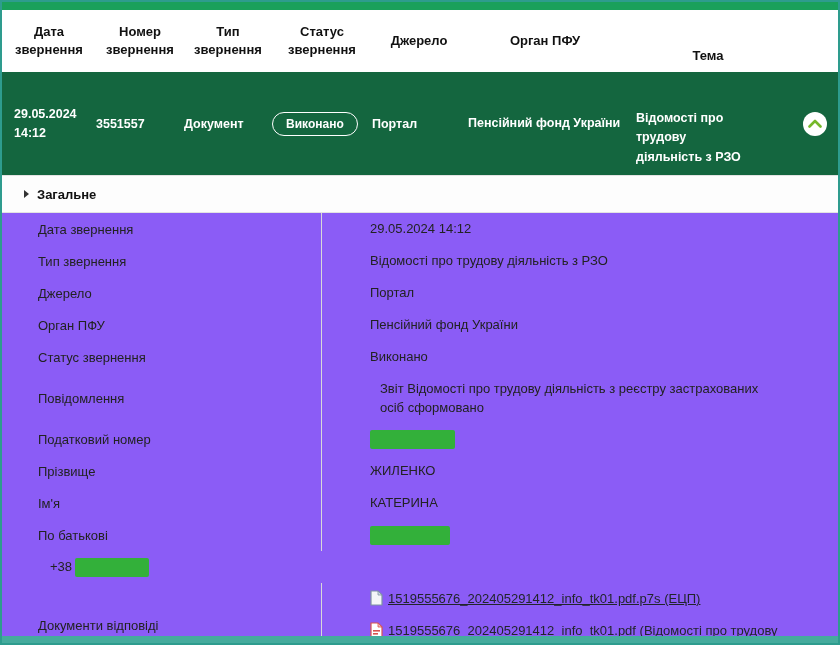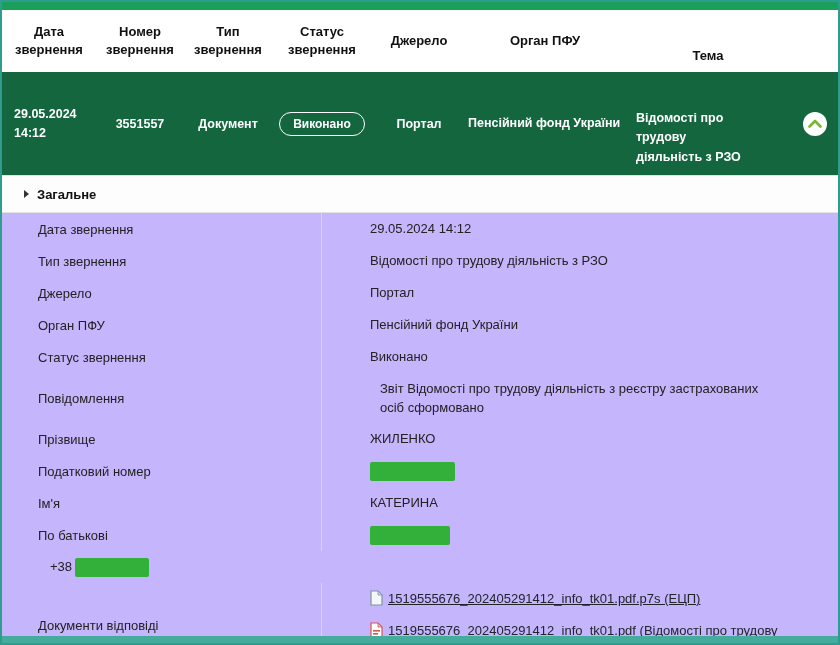--- a/index.html
+++ b/index.html
@@ -4,21 +4,21 @@
 <style>
   * { box-sizing: border-box; margin: 0; padding: 0; }
   body {
     font-family: "Liberation Sans", "DejaVu Sans", sans-serif;
     background: #ffffff;
   }
   .page {
     width: 840px;
     height: 645px;
     border: 2px solid #2e9c8e;
-    background: #c4b5fd;
+    background: #8b5cf6;
     position: relative;
     overflow: hidden;
   }
   .top-strip { height: 8px; background: #1aa05b; }
   .bottom-strip { position: absolute; bottom: 0; left: 0; width: 100%; height: 7px; background: #45ab9d; }
 
   
   .header-row { display: flex; align-items: center; height: 62px; background: #fff; }
   .data-row   { display: flex; align-items: center; min-height: 70px; background: #14663f; color: #fff; font-weight: 700; font-size: 12.5px; cursor: pointer; }
 
@@ -29,21 +29,21 @@
   .c5 { width: 94px; }
   .c6 { width: 158px; }
   .c7 { width: 168px; margin-top: 29px; }
   .c8 { width: 46px; }
 
   .hcell {
     font-weight: 700; font-size: 13px; color: #111;
     text-align: center; line-height: 1.35; padding: 0 4px;
   }
   .data-row .c1 { padding-left: 12px; text-align: left; line-height: 1.5; }
-  .data-row .c2, .data-row .c3, .data-row .c4, .data-row .c5 { text-align: center; }
+  .data-row .c2, .data-row .c3, .data-row .c4, .data-row .c5 { text-align: left; }
   .data-row .c6 { text-align: left; padding-left: 2px; line-height: 1.5; }
   .data-row .c7 { text-align: left; padding: 8px 44px 8px 12px; line-height: 1.55; }
   .data-row .c8 { display: flex; justify-content: center; }
 
   .badge {
     display: inline-block;
     border: 1px solid #ffffff;
     border-radius: 13px;
     padding: 4px 13px;
     font-size: 12px;
@@ -187,29 +187,29 @@
       <div class="dlabel">Статус звернення</div>
       <div class="dvalue">Виконано</div>
     </div>
 
     <div class="drow msg">
       <div class="dlabel">Повідомлення</div>
       <div class="dvalue">Звіт Відомості про трудову діяльність з реєстру застрахованих осіб сформовано</div>
     </div>
 
     <div class="drow">
-      <div class="dlabel">Прізвище</div>
-      <div class="dvalue">ЖИЛЕНКО</div>
-    </div>
-
-    <div class="drow">
       <div class="dlabel">Податковий номер</div>
       <div class="dvalue">
         <span class="redact w85"></span>
       </div>
+    </div>
+
+    <div class="drow">
+      <div class="dlabel">Прізвище</div>
+      <div class="dvalue">ЖИЛЕНКО</div>
     </div>
 
     <div class="drow">
       <div class="dlabel">Ім'я</div>
       <div class="dvalue">КАТЕРИНА</div>
     </div>
 
     <div class="drow">
       <div class="dlabel">По батькові</div>
       <div class="dvalue">

